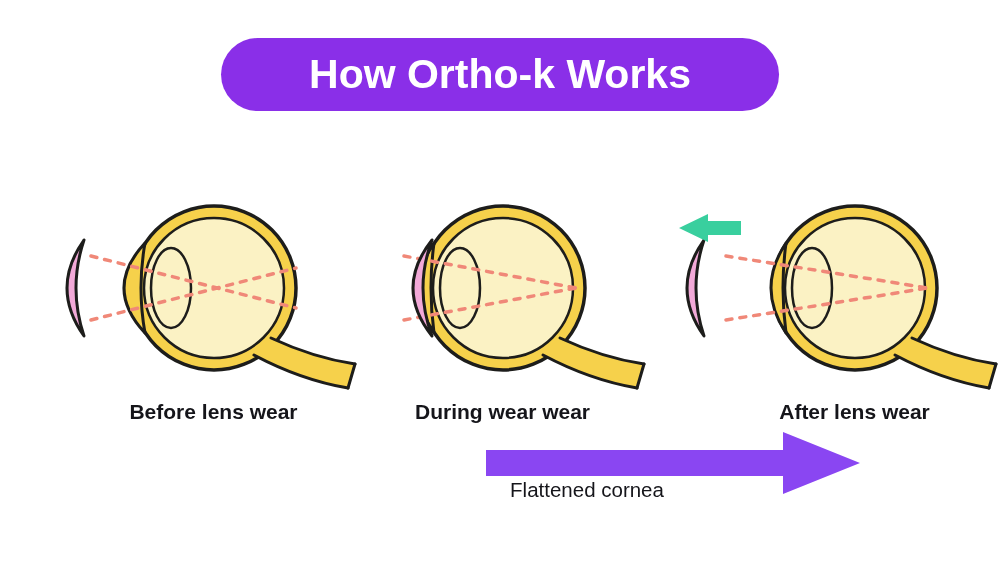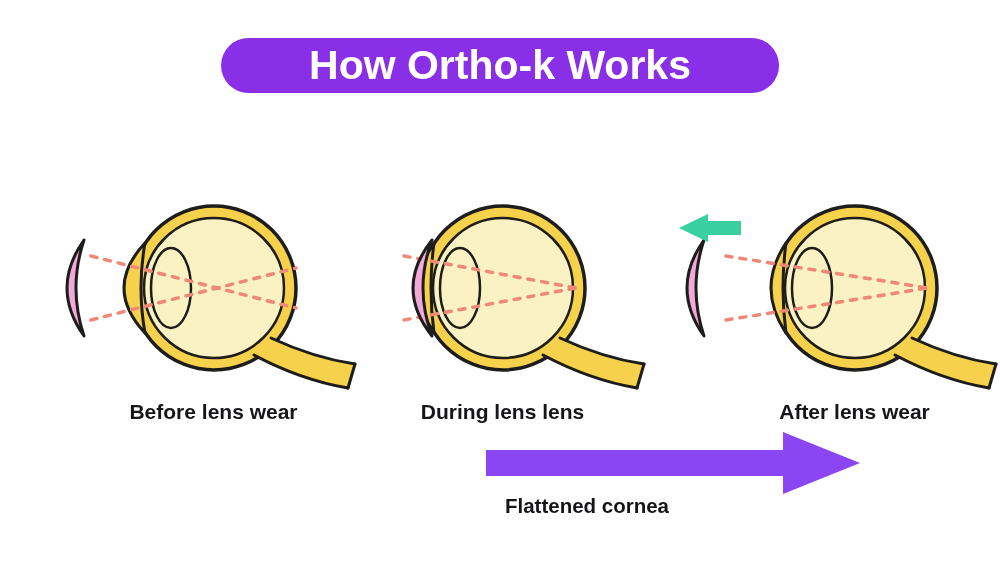--- a/index.html
+++ b/index.html
@@ -12,21 +12,21 @@
   html,body{margin:0;padding:0;}
   body{
     width:1000px;height:562px;position:relative;overflow:hidden;
     background:var(--background,#fff);
     color:var(--text,#111);
     font-family:"Liberation Sans", sans-serif;
   }
   .banner{
     position:absolute;top:38px;left:50%;transform:translateX(-50%);
     background:var(--banner,#8A2FE8);color:var(--title-text,#fff);
-    border-radius:44px;padding:4px 88px;
+    border-radius:44px;padding:13px 88px;
     font-size:41px;font-weight:700;white-space:nowrap;
   }
   figure.panel{position:absolute;top:188px;width:345px;margin:0;}
   #panel-before{left:19px;}
   #panel-during{left:308px;}
   #panel-after{left:660px;}
   figure.panel svg{display:block;width:345px;height:212px;}
   figure.panel figcaption{
     margin-top:0;font-size:21px;font-weight:700;text-align:center;
     transform:translateX(22px);color:var(--text,#111);
@@ -36,22 +36,22 @@
   .cornea{fill:var(--eye-ring,#F6D14B);stroke:var(--outline,#1D1D1B);stroke-width:3;stroke-linejoin:round;}
   .lens-ellipse{fill:var(--eye-fill,#FBF2C4);stroke:var(--outline,#1D1D1B);stroke-width:2.5;}
   .nerve-fill{fill:var(--eye-ring,#F6D14B);stroke:none;}
   .nerve-stroke{fill:none;stroke:var(--outline,#1D1D1B);stroke-width:3;stroke-linecap:round;}
   .ray-line{stroke:var(--ray,#F08878);stroke-width:3.5;stroke-dasharray:6 8;stroke-linecap:round;fill:none;}
   .contact{fill:var(--lens-pink,#F2A9D8);stroke:var(--outline,#1D1D1B);stroke-width:3;stroke-linejoin:round;}
   .green-arrow{fill:var(--removal-arrow,#39CF9E);}
   .flatten-arrow-path{fill:var(--flatten-arrow,#8A46F2);}
   .flatten-arrow{position:absolute;left:486px;top:431px;width:375px;height:64px;}
   .flatten-label{
-    position:absolute;left:487px;top:494px;width:200px;text-align:center;
-    font-size:20.5px;font-weight:700;color:var(--text,#111);
+    position:absolute;left:487px;top:478px;width:200px;text-align:center;
+    font-size:20.5px;font-weight:400;color:var(--text,#111);
   }
 </style>
 </head>
 <body>
 
 <div class="banner">
   <span>How Ortho-k Works</span>
 </div>
 
 <figure class="panel" id="panel-before">
@@ -78,21 +78,21 @@
     <path class="nerve-fill" d="M252,150 Q295,170 336,176 L329,200 Q282,192 235,167 Z"></path>
     <path class="nerve-stroke" d="M252,150 Q295,170 336,176"></path>
     <path class="nerve-stroke" d="M235,167 Q282,192 329,200"></path>
     <path class="nerve-stroke" d="M336,176 L329,200"></path>
     <ellipse class="lens-ellipse" cx="152" cy="100" rx="20" ry="40"></ellipse>
     <path class="cornea" d="M126,55 Q96,100 126,145 Q120,100 126,55 Z"></path>
     <line class="ray-line" x1="96" y1="68" x2="268" y2="100"></line>
     <line class="ray-line" x1="96" y1="132" x2="268" y2="100"></line>
     <path class="contact" d="M124,52 Q86,100 124,148 Q106,100 124,52 Z"></path>
   </svg>
-  <figcaption>During lens lens</figcaption>
+  <figcaption>During wear wear</figcaption>
 </figure>
 
 <figure class="panel" id="panel-after">
   <svg viewBox="0 0 345 212">
     <circle class="ring" cx="195" cy="100" r="82"></circle>
     <circle class="inner" cx="195" cy="100" r="70"></circle>
     <path class="nerve-fill" d="M252,150 Q295,170 336,176 L329,200 Q282,192 235,167 Z"></path>
     <path class="nerve-stroke" d="M252,150 Q295,170 336,176"></path>
     <path class="nerve-stroke" d="M235,167 Q282,192 329,200"></path>
     <path class="nerve-stroke" d="M336,176 L329,200"></path>

